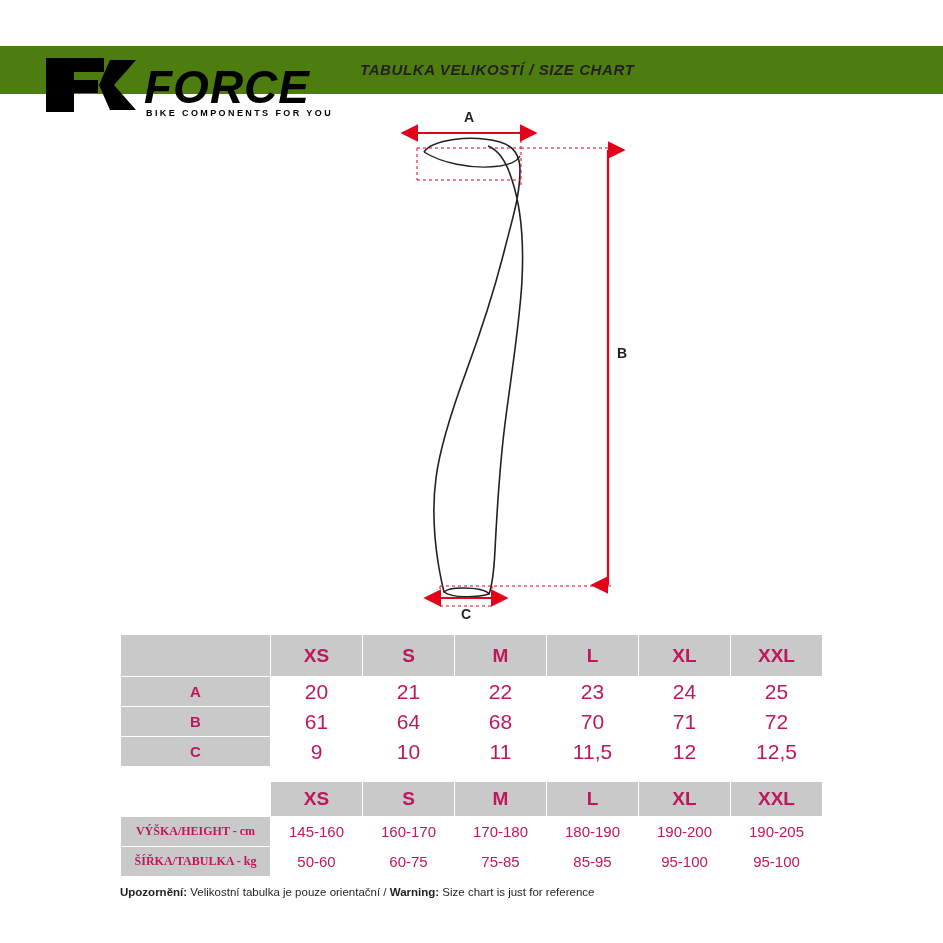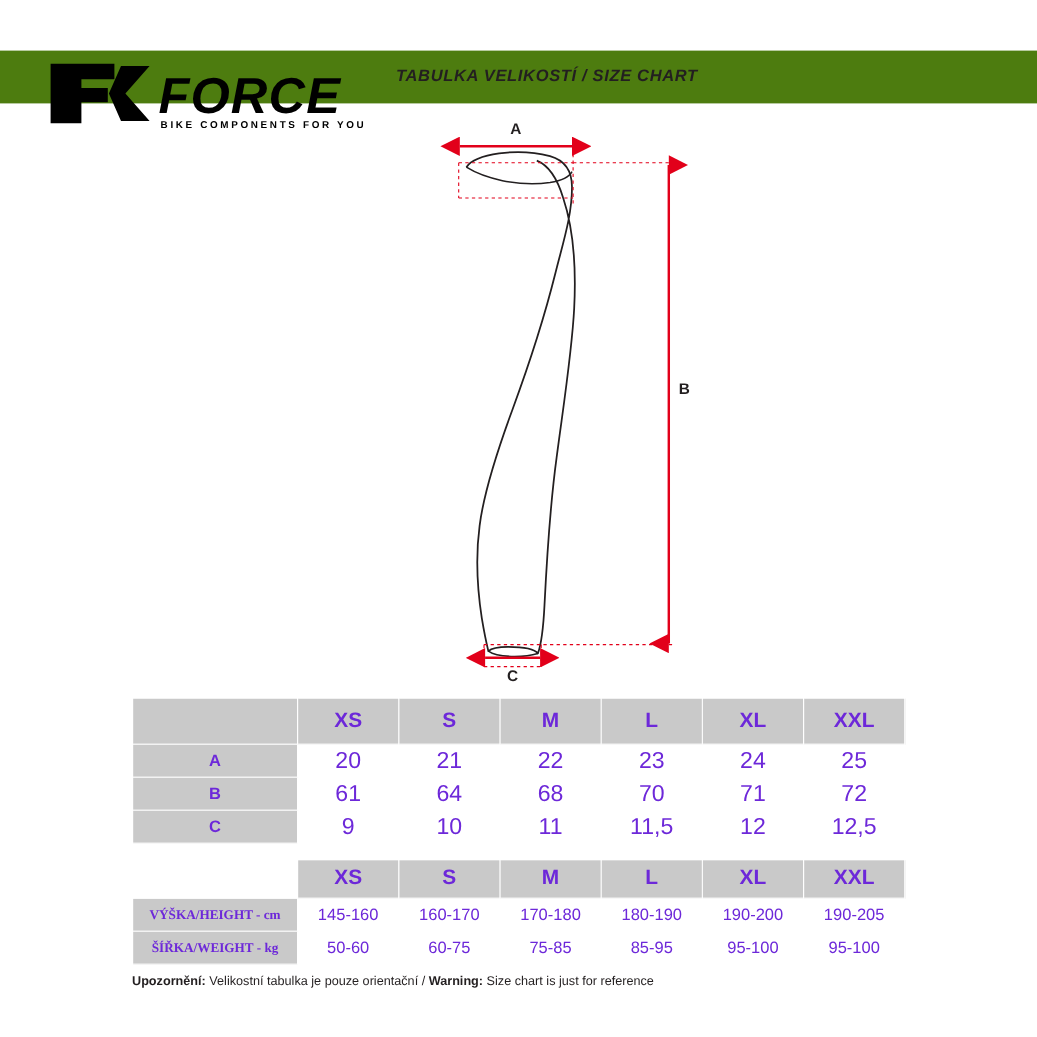--- a/index.html
+++ b/index.html
@@ -67,21 +67,21 @@
     border-collapse: collapse;
     width: 702px;
     table-layout: fixed;
   }
   table td, table th {
     border: 1px solid #ffffff;
     padding: 0;
     height: 29px;
     text-align: center;
     font-size: 15px;
-    color: #6d28d9;
+    color: #be185d;
   }
   .size-head td {
     background: #c9c9c9;
     font-weight: bold;
     font-size: 19px;
     height: 41px;
   }
   .size-head td.corner {
     background: #c9c9c9;
   }
@@ -288,21 +288,21 @@
         <td class="hw-label">VÝŠKA/HEIGHT - cm</td>
         <td class="hw-cell">145-160</td>
         <td class="hw-cell">160-170</td>
         <td class="hw-cell">170-180</td>
         <td class="hw-cell">180-190</td>
         <td class="hw-cell">190-200</td>
         <td class="hw-cell">190-205</td>
       </tr>
 
       <tr>
-        <td class="hw-label">ŠÍŘKA/WEIGHT - kg</td>
+        <td class="hw-label">ŠÍŘKA/TABULKA - kg</td>
         <td class="hw-cell">50-60</td>
         <td class="hw-cell">60-75</td>
         <td class="hw-cell">75-85</td>
         <td class="hw-cell">85-95</td>
         <td class="hw-cell">95-100</td>
         <td class="hw-cell">95-100</td>
       </tr>
     </tbody>
   </table>
 </div>

